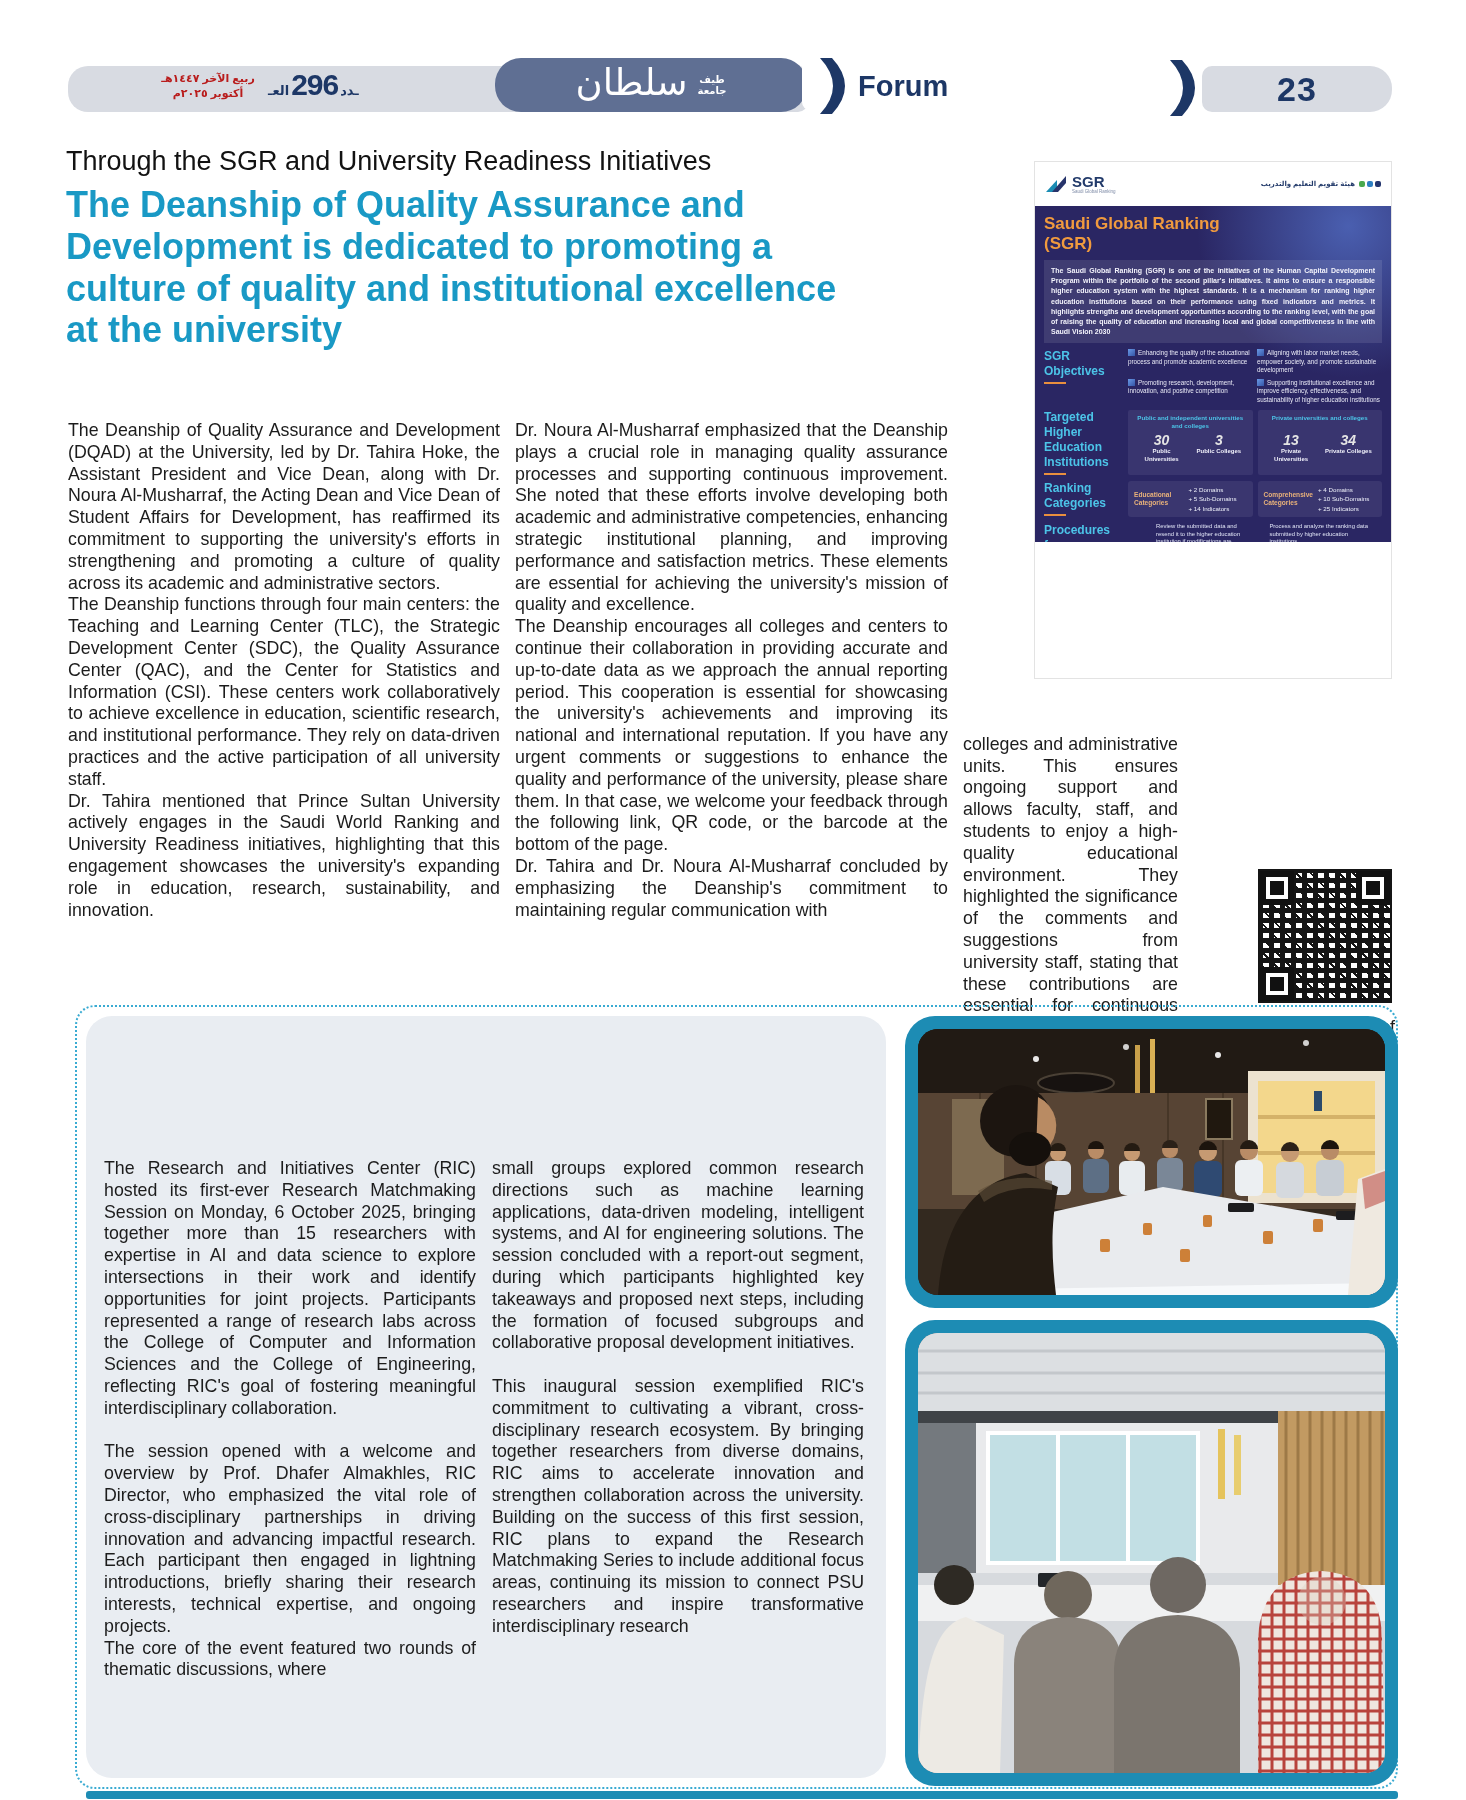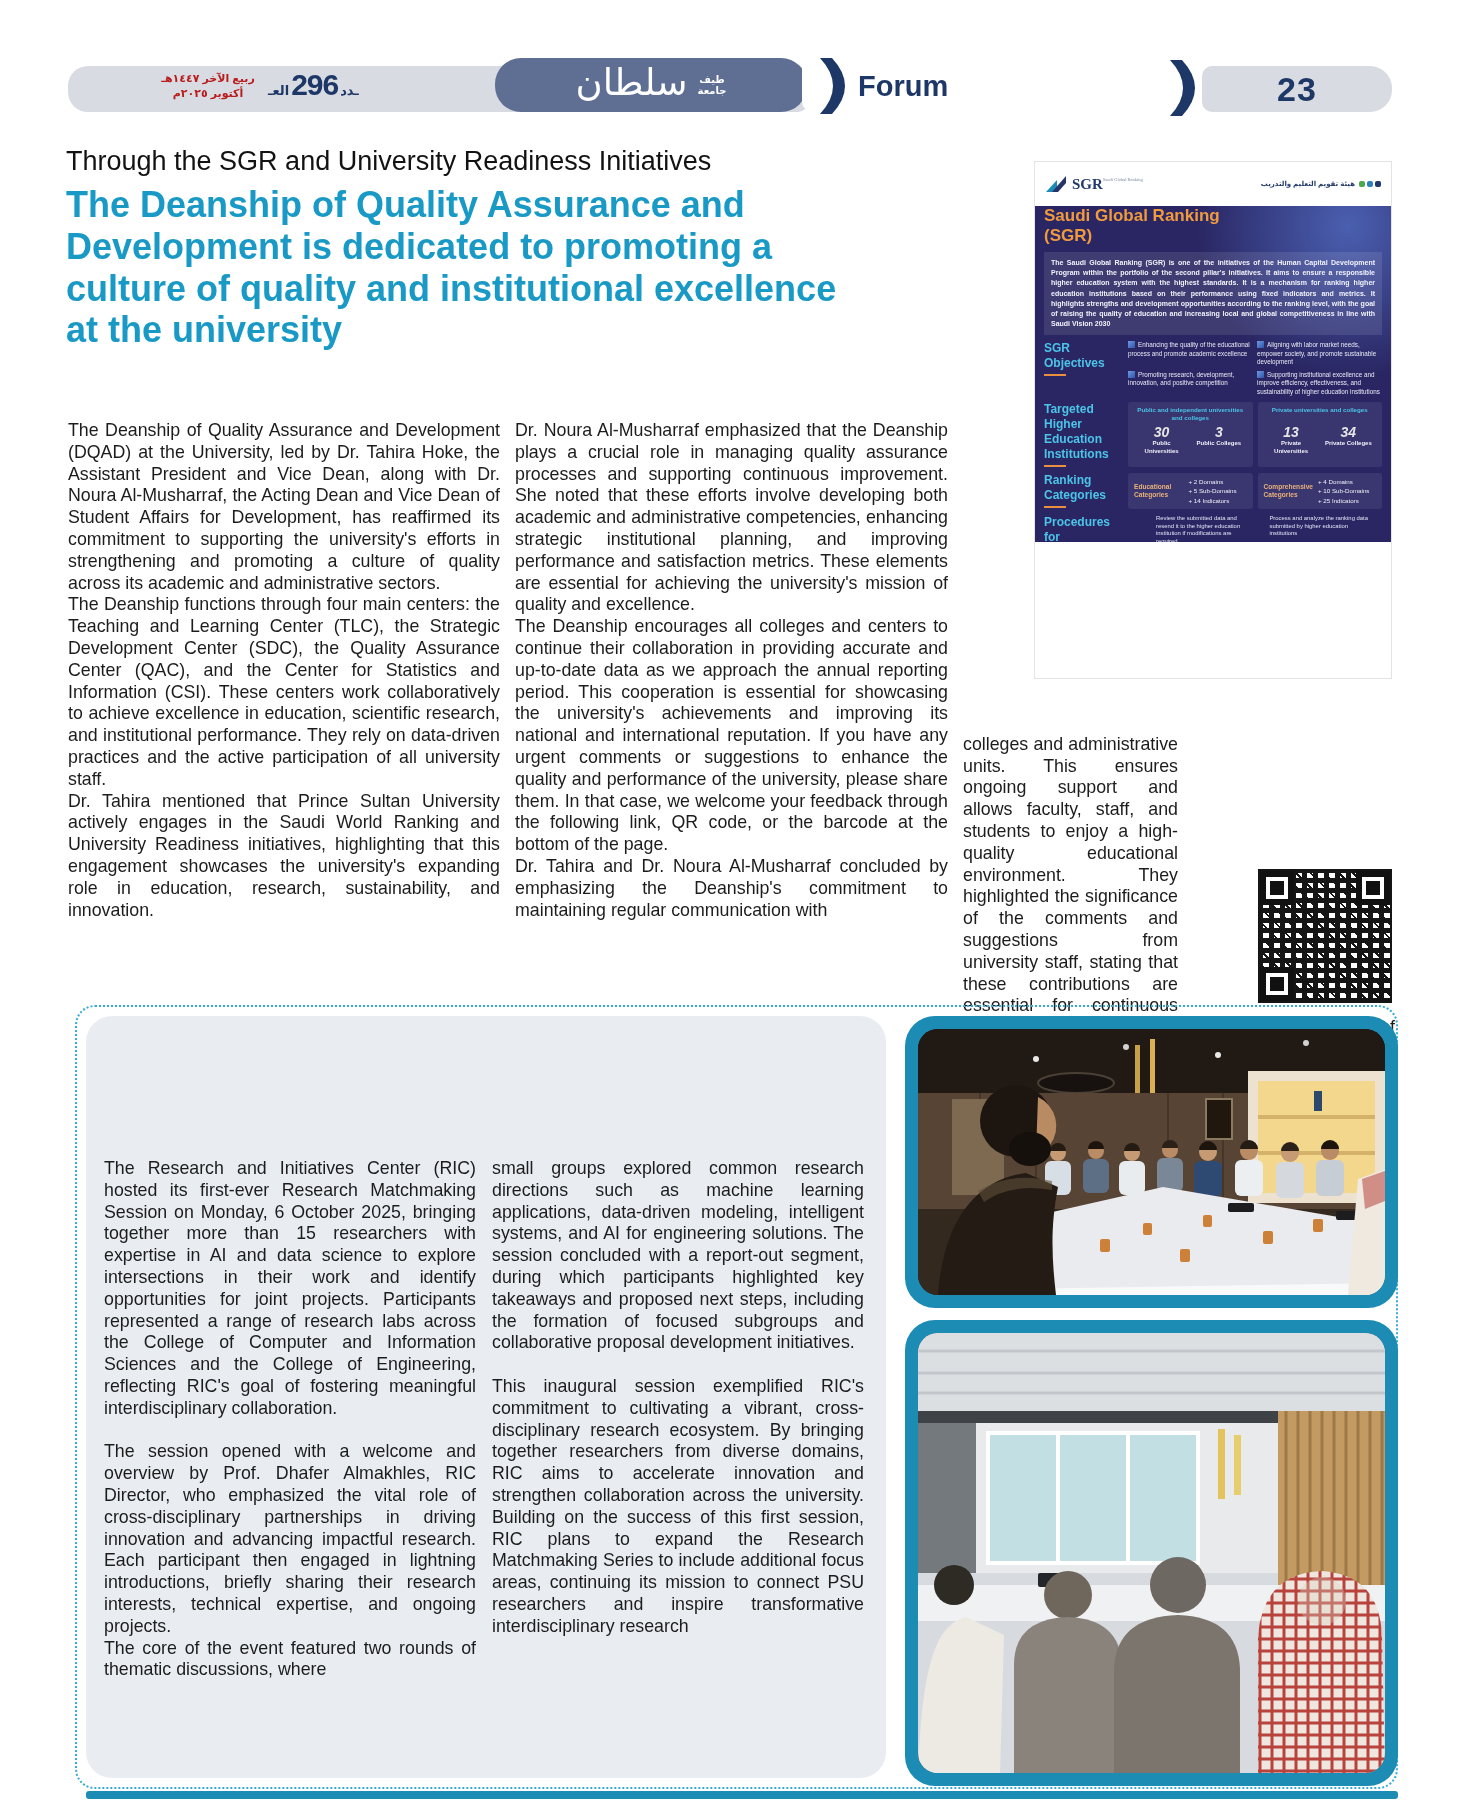--- a/index.html
+++ b/index.html
@@ -39,28 +39,28 @@
       repeating-linear-gradient(90deg,#151515 0 5px,transparent 5px 11px),
       repeating-linear-gradient(45deg,transparent 0 8px,#151515 8px 10px);}
   .qr-finder{position:absolute;width:34px;height:34px;background:#fff;border:6px solid #111;box-sizing:border-box;}
   .qr-finder::after{content:"";position:absolute;left:4px;top:4px;width:14px;height:14px;background:#111;}
   .qr-f-tl{left:2px;top:2px;}.qr-f-tr{right:2px;top:2px;}.qr-f-bl{left:2px;bottom:2px;}
 
   
   .poster{left:1035px;top:162px;width:356px;height:516px;box-shadow:0 0 0 1px #e3e3e3;overflow:hidden;}
   .poster-head{height:44px;background:#fff;display:flex;align-items:center;justify-content:space-between;padding:0 10px;}
   .sgr-brand{display:flex;align-items:center;gap:5px;}
-  .sgr-brand-txt{display:flex;flex-direction:row;font-family:Liberation Serif, serif;}
+  .sgr-brand-txt{display:flex;flex-direction:column;}
   .sgr-brand-name{font-size:15px;font-weight:bold;color:#223a6a;line-height:1;}
   .sgr-brand-sub{font-size:4.5px;color:#7d8aa6;}
   .etec-mark{display:flex;align-items:center;gap:4px;}
   .etec-ar{font-size:7px;color:#223a6a;font-weight:bold;text-align:right;line-height:1.2;}
   .etec-dots{display:flex;gap:2px;}
   .etec-dots i{width:6px;height:6px;border-radius:2px;display:block;}
-  .poster-body{height:336px;background:#2a2663;padding:0 9px;box-sizing:border-box;position:relative;overflow:hidden;
+  .poster-body{height:336px;background:#2a2663;padding:8px 9px;box-sizing:border-box;position:relative;overflow:hidden;
       background-image:radial-gradient(circle at 88% 6%,#4a5fb0 0%,rgba(74,95,176,0) 34%);}
   .poster-title{width:190px;font-size:17px;font-weight:bold;color:#f09a3e;line-height:1.18;}
   .poster-intro{margin-top:6px;background:rgba(255,255,255,.10);padding:6px 7px;font-size:7px;font-weight:bold;
       color:#f2f2fb;text-align:justify;line-height:1.45;}
   .prow{display:flex;gap:8px;margin-top:6px;}
   .plabel{width:76px;flex:none;color:#4cc4e8;font-weight:bold;font-size:12px;line-height:1.25;}
   .plabel::after{content:"";display:block;width:22px;height:2px;background:#e98f3e;margin-top:3px;}
   .pcontent{flex:1;min-width:0;}
   .obj-grid{display:grid;grid-template-columns:1fr 1fr;gap:4px;}
   .obj{font-size:6.3px;color:#e9e9f6;line-height:1.35;text-align:left;}

